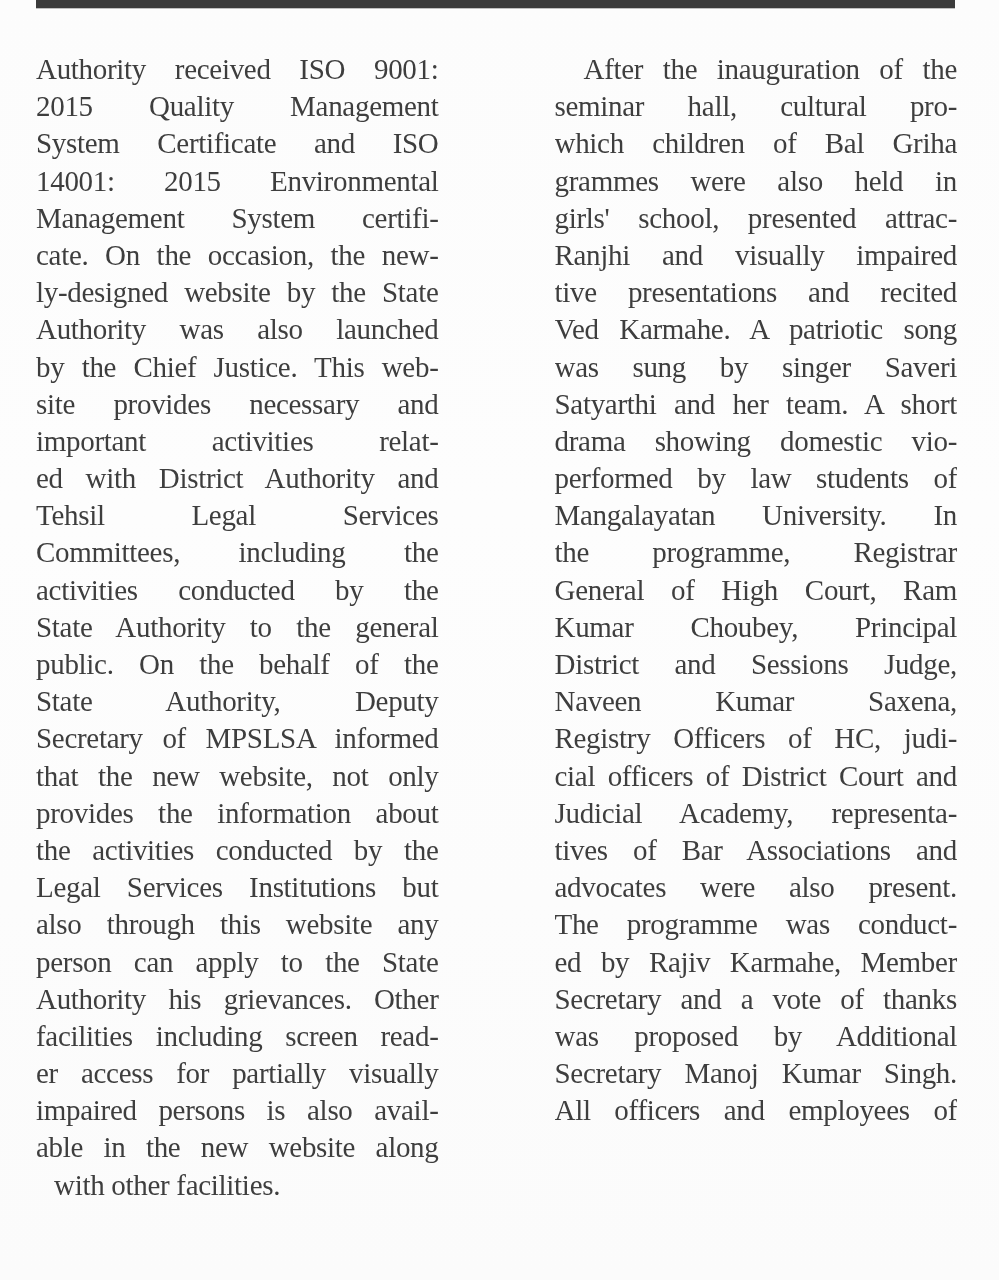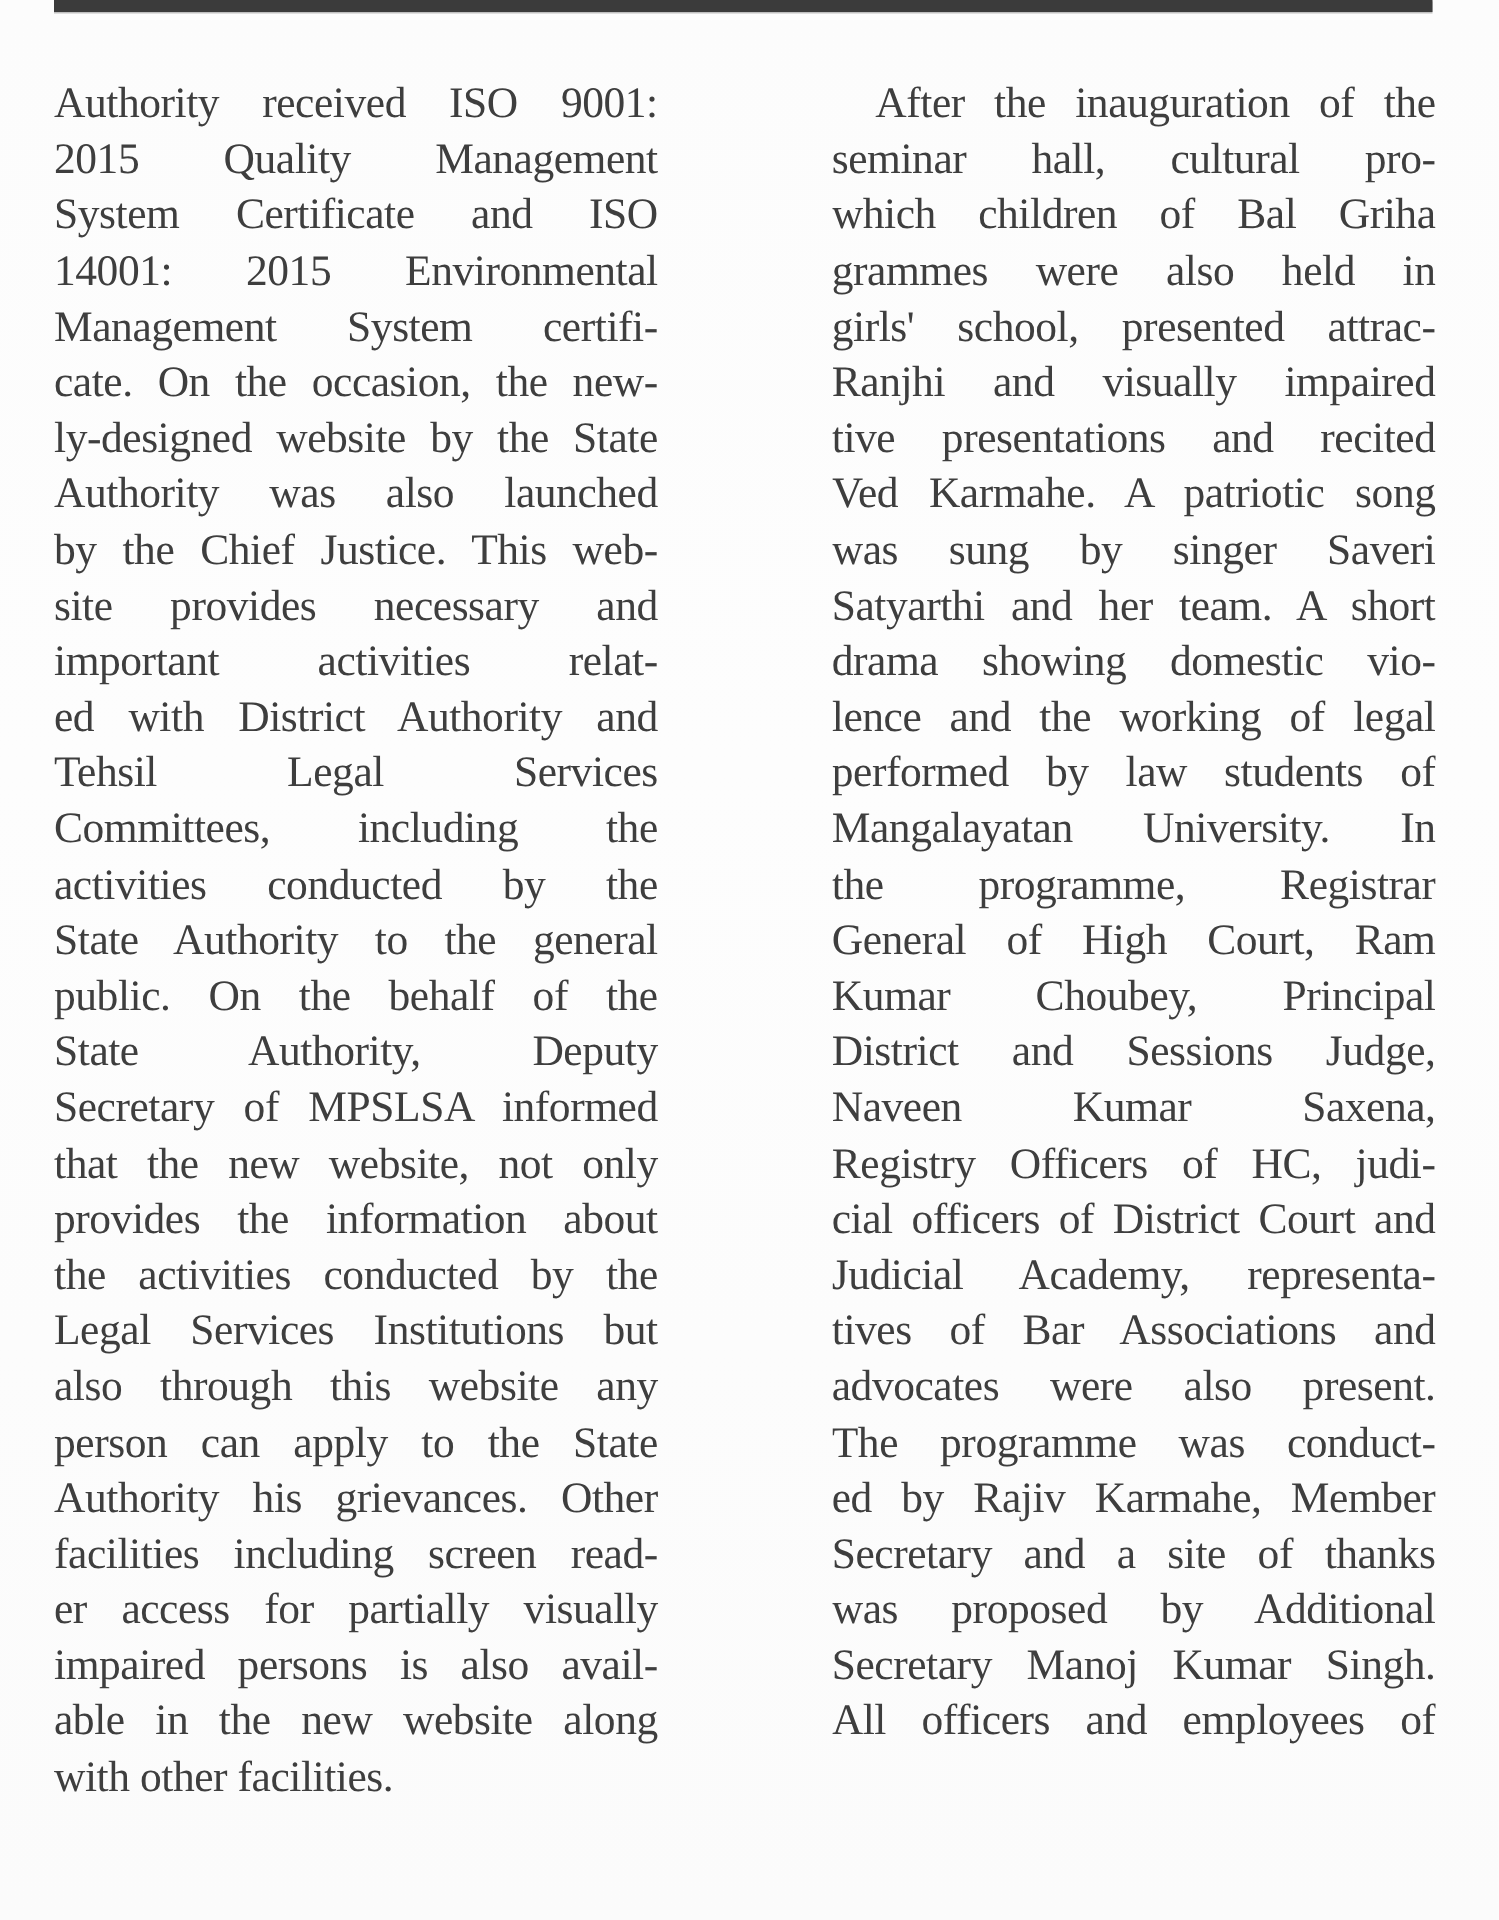--- a/index.html
+++ b/index.html
@@ -45,20 +45,21 @@
   }
   .column .line {
     text-align: justify;
     text-align-last: justify;
     height: 37.2px;
     overflow: hidden;
     white-space: normal;
   }
   .column .line.no-just {
     text-align-last: left;
+    margin-left: 18px;
   }
   .column .line.indent {
     text-indent: 1em;
   }
 </style>
 </head>
 <body>
 
 <div class="page">
   <div class="top-rule"></div>
@@ -101,34 +102,33 @@
         <div class="line">seminar hall, cultural pro-</div>
         <div class="line">which children of Bal Griha</div>
         <div class="line">grammes were also held in</div>
         <div class="line">girls' school, presented attrac-</div>
         <div class="line">Ranjhi and visually impaired</div>
         <div class="line">tive presentations and recited</div>
         <div class="line">Ved Karmahe. A patriotic song</div>
         <div class="line">was sung by singer Saveri</div>
         <div class="line">Satyarthi and her team. A short</div>
         <div class="line">drama showing domestic vio-</div>
-        <div class="line">lence and the working of legal</div>
         <div class="line">performed by law students of</div>
         <div class="line">Mangalayatan University. In</div>
         <div class="line">the programme, Registrar</div>
         <div class="line">General of High Court, Ram</div>
         <div class="line">Kumar Choubey, Principal</div>
         <div class="line">District and Sessions Judge,</div>
         <div class="line">Naveen Kumar Saxena,</div>
         <div class="line">Registry Officers of HC, judi-</div>
         <div class="line">cial officers of District Court and</div>
         <div class="line">Judicial Academy, representa-</div>
         <div class="line">tives of Bar Associations and</div>
         <div class="line">advocates were also present.</div>
         <div class="line">The programme was conduct-</div>
         <div class="line">ed by Rajiv Karmahe, Member</div>
-        <div class="line">Secretary and a site of thanks</div>
+        <div class="line">Secretary and a vote of thanks</div>
         <div class="line">was proposed by Additional</div>
         <div class="line">Secretary Manoj Kumar Singh.</div>
         <div class="line">All officers and employees of</div>
       </div>
   </div>
 </div>
 
 </body></html>

